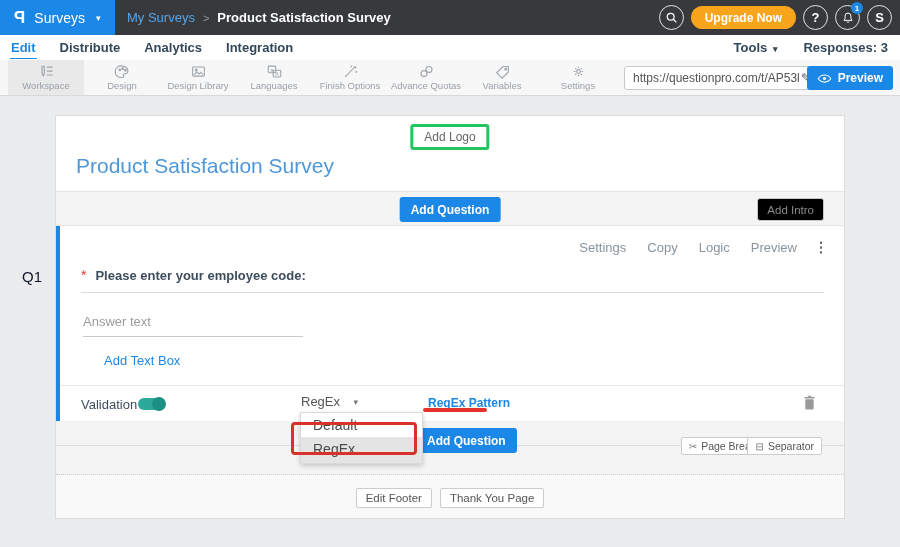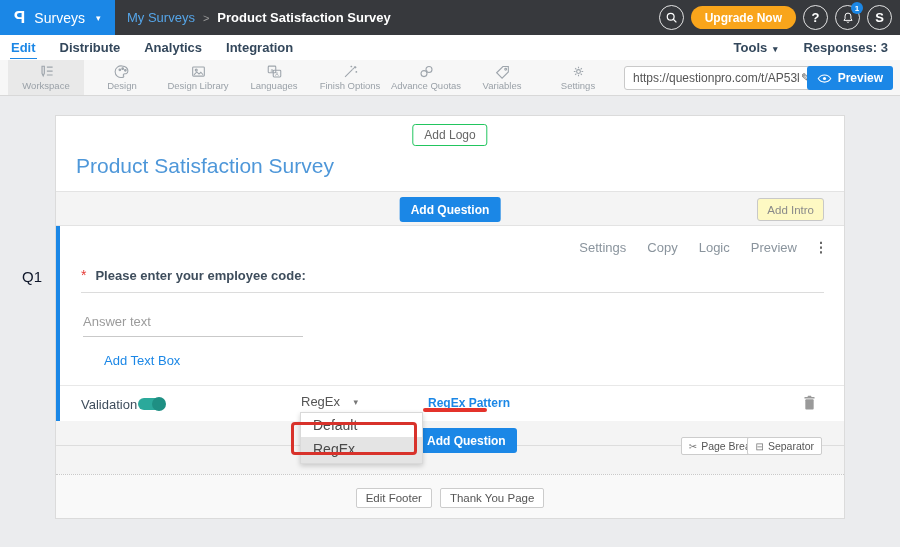--- a/index.html
+++ b/index.html
@@ -40,26 +40,26 @@
   .url-edit { font-size:12px; color:#555; padding-right:6px; cursor:pointer; }
   .preview-btn { position:absolute; right:7px; top:6px; height:24px; background:#1B87E6; color:#fff; border:none; border-radius:3px; font-size:12px; font-weight:bold; padding:0 10px; display:flex; align-items:center; gap:6px; cursor:pointer; font-family:"Liberation Sans", sans-serif; }
   .preview-btn svg { stroke:#fff; fill:none; stroke-width:1.3; }
 
   
   .page { position:relative; height:451px; background:#EBECEE; }
   .q-number { position:absolute; left:22px; top:172px; font-size:15px; color:#0f172a; }
   .panel { position:absolute; left:55px; top:19px; width:790px; background:#fff; border:1px solid #DBDBDB; }
 
   .panel-top { position:relative; height:75px; }
-  .add-logo-btn { position:absolute; left:50%; transform:translateX(-50%); top:8px; background:#fff; border:1px solid #22c55e; border-radius:3px; font-size:12px; color:#666; padding:3px 11px; cursor:pointer; font-family:"Liberation Sans", sans-serif; }
+  .add-logo-btn { position:absolute; left:50%; transform:translateX(-50%); top:8px; background:#fff; border:3px solid #22c55e; border-radius:3px; font-size:12px; color:#666; padding:3px 11px; cursor:pointer; font-family:"Liberation Sans", sans-serif; }
   .survey-title { position:absolute; left:20px; bottom:13px; font-size:21px; color:#4E97D9; cursor:text; }
 
   .band { position:relative; height:35px; background:#F4F4F4; border-top:1px solid #E3E3E3; border-bottom:1px solid #E3E3E3; }
   .add-question-btn { position:absolute; left:50%; transform:translateX(-50%); top:5px; height:25px; background:#1B87E6; color:#fff; border:none; border-radius:3px; font-size:12px; font-weight:bold; padding:0 11px; cursor:pointer; font-family:"Liberation Sans", sans-serif; }
-  .add-intro-btn { position:absolute; right:20px; top:6px; height:23px; background:#fef9c3; border:1px solid #C8C8C8; border-radius:3px; font-size:11.5px; color:#8A8A8A; padding:0 9px; cursor:pointer; font-family:"Liberation Sans", sans-serif; }
+  .add-intro-btn { position:absolute; right:20px; top:6px; height:23px; background:#000000; border:1px solid #C8C8C8; border-radius:3px; font-size:11.5px; color:#8A8A8A; padding:0 9px; cursor:pointer; font-family:"Liberation Sans", sans-serif; }
 
   .q-block { position:relative; height:195px; background:#fff; border-left:4px solid #1B87E6; }
   .q-actions { position:absolute; top:13px; right:16px; display:flex; align-items:center; gap:21px; font-size:13px; color:#8A949D; }
   .q-actions span { cursor:pointer; }
   .q-dots { font-size:14px; color:#666; font-weight:bold; margin-left:-4px; }
   .q-title-row { position:absolute; top:41px; left:21px; right:20px; border-bottom:1px solid #DCDCDC; padding-bottom:9px; display:flex; gap:9px; align-items:baseline; }
   .req-star { color:#E53935; font-size:14px; }
   .q-text { font-size:13px; font-weight:bold; color:#3E4D5C; cursor:text; }
   .answer-line { position:absolute; top:88px; left:23px; width:220px; border-bottom:1px solid #C9C9C9; padding-bottom:7px; font-size:13px; color:#9B9B9B; cursor:text; }
   .add-textbox-link { position:absolute; top:127px; left:44px; font-size:13px; color:#1B87E6; cursor:pointer; }

